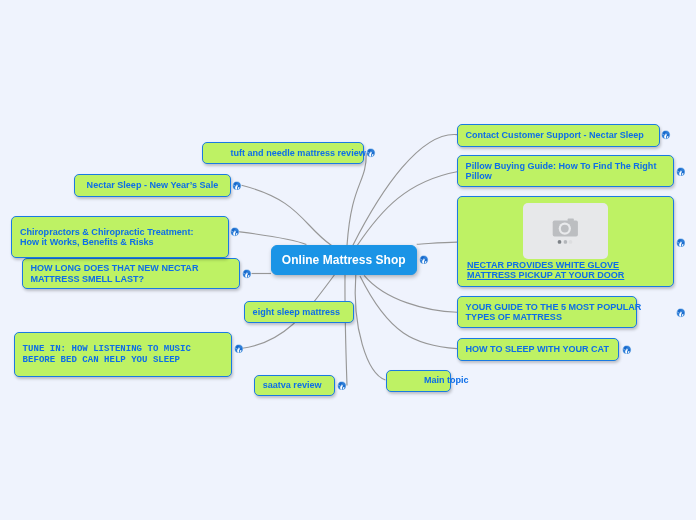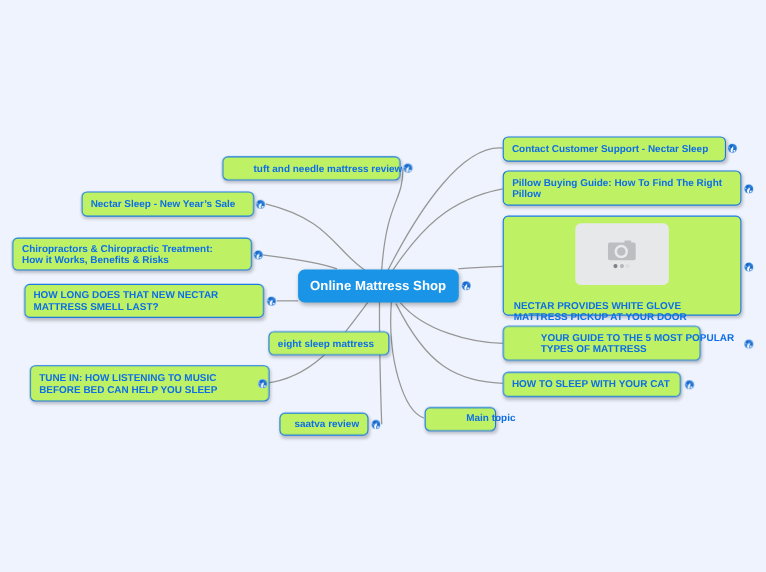--- a/index.html
+++ b/index.html
@@ -97,38 +97,38 @@
             <rect x="29.7" y="17.5" width="25.2" height="16.0" rx="1.8" fill="#bcbec1"></rect>
             <circle cx="41.8" cy="25.6" r="6.1" fill="#e9eaec"></circle>
             <circle cx="41.8" cy="25.6" r="3.9" fill="#bcbec1"></circle>
           </g>
           <g>
             <circle cx="36.5" cy="38.9" r="1.9" fill="#7d8287"></circle>
             <circle cx="42.4" cy="38.9" r="1.85" fill="#b4b7bb"></circle>
             <circle cx="47.5" cy="38.9" r="1.85" fill="#dddee0"></circle>
           </g>
         </svg></div>
-      <span class="label" style="display: block; margin-top: 14px;">NECTAR PROVIDES WHITE GLOVE<br>MATTRESS PICKUP AT YOUR DOOR</span>
+      <span class="label" style="display: block; margin-top: 1px; text-decoration: underline;">NECTAR PROVIDES WHITE GLOVE<br>MATTRESS PICKUP AT YOUR DOOR</span>
     </div>
     <div class="globe" style="left: 675.6px; top: 237.5px;">
       <svg viewBox="0 0 32 32" width="9.6" height="9.6">
         <circle cx="16" cy="16" r="14.8" fill="#a7c9ee"></circle>
         <circle cx="16" cy="16" r="12.8" fill="#2e7ed8"></circle>
         <g fill="#ffffff">
           <path d="M14.8 11.6c1.6-.4 3.2.8 3.9 2.3.6 1.4.3 3.1-.3 4.5-.6 1.4-1.8 2.6-1.9 4.1-.1 1.5.8 3 .5 4.4-.4 1.3-2 2.3-3.3 2-1.3-.4-1.9-1.9-2.3-3.1-.5-1.3-1-2.7-.9-4.1.1-1.6 1.2-3 1.6-4.5.4-1.5 0-3.2.7-4.5.4-.6 1-1 2-1.1z"></path>
           <path d="M22.2 19.2c1.1-.2 2.1.9 2.3 2 .2 1.2-.2 2.5-.8 3.5-.5.9-1.3 1.7-2.3 1.7-1 0-1.8-1-2-2-.1-1.1.4-2.1.7-3.1.4-1 .9-2 2.1-2.1z"></path>
           <path d="M7.1 9.5c1-.5 2.2.3 2.7 1.3.4 1-.1 2.2-.7 3.1-.5.8-1.3 1.7-2.3 1.7-1 0-1.7-1.1-1.8-2.1-.1-1.1.3-2.2 1-3 .3-.4.7-.7 1.1-1z"></path>
         </g>
         <g fill="#1668cc">
           <path d="M10.1 4.6c1.5-.7 2.6.9 4.1.9 1.3 0 2.6-1.3 3.6-.5.9.8.1 2.5-.6 3.5-.6.9-1.9 1.3-2.2 2.4-.3 1.1.8 2.2.5 3.3-.3 1.1-1.7 1.5-2.8 1.4-1-.1-1.8-1.1-2.8-1.4-1-.3-2.2.3-3.1-.2-.9-.5-1.5-1.7-1.3-2.7.2-1.1 1.5-1.7 2.1-2.7.6-1 .6-2.4 1.5-3.3.3-.3.6-.5 1-.7z"></path>
           <path d="M23.5 13.4c1.1-.3 2.2.8 2.5 1.9.3 1.1-.1 2.3-.6 3.3-.5 1-1.3 2-2.3 2.4-.9.4-2.1.2-2.7-.6-.6-.8-.4-2-.2-3 .2-1 .5-2 1.1-2.8.5-.6 1.3-1 2.2-1.2z"></path>
         </g>
       </svg>
     </div>
-    <div class="node" style="left: 457px; top: 295.8px; width: 180px; height: 32.7px; padding-left: 26px;">
+    <div class="node" style="left: 457px; top: 295.8px; width: 180px; height: 32.7px;">
       <span class="label">YOUR GUIDE TO THE 5 MOST POPULAR<br>TYPES OF MATTRESS</span>
     </div>
     <div class="globe" style="left: 675.6px; top: 308px;">
       <svg viewBox="0 0 32 32" width="9.6" height="9.6">
         <circle cx="16" cy="16" r="14.8" fill="#a7c9ee"></circle>
         <circle cx="16" cy="16" r="12.8" fill="#2e7ed8"></circle>
         <g fill="#ffffff">
           <path d="M14.8 11.6c1.6-.4 3.2.8 3.9 2.3.6 1.4.3 3.1-.3 4.5-.6 1.4-1.8 2.6-1.9 4.1-.1 1.5.8 3 .5 4.4-.4 1.3-2 2.3-3.3 2-1.3-.4-1.9-1.9-2.3-3.1-.5-1.3-1-2.7-.9-4.1.1-1.6 1.2-3 1.6-4.5.4-1.5 0-3.2.7-4.5.4-.6 1-1 2-1.1z"></path>
           <path d="M22.2 19.2c1.1-.2 2.1.9 2.3 2 .2 1.2-.2 2.5-.8 3.5-.5.9-1.3 1.7-2.3 1.7-1 0-1.8-1-2-2-.1-1.1.4-2.1.7-3.1.4-1 .9-2 2.1-2.1z"></path>
           <path d="M7.1 9.5c1-.5 2.2.3 2.7 1.3.4 1-.1 2.2-.7 3.1-.5.8-1.3 1.7-2.3 1.7-1 0-1.7-1.1-1.8-2.1-.1-1.1.3-2.2 1-3 .3-.4.7-.7 1.1-1z"></path>
@@ -153,42 +153,42 @@
         </g>
         <g fill="#1668cc">
           <path d="M10.1 4.6c1.5-.7 2.6.9 4.1.9 1.3 0 2.6-1.3 3.6-.5.9.8.1 2.5-.6 3.5-.6.9-1.9 1.3-2.2 2.4-.3 1.1.8 2.2.5 3.3-.3 1.1-1.7 1.5-2.8 1.4-1-.1-1.8-1.1-2.8-1.4-1-.3-2.2.3-3.1-.2-.9-.5-1.5-1.7-1.3-2.7.2-1.1 1.5-1.7 2.1-2.7.6-1 .6-2.4 1.5-3.3.3-.3.6-.5 1-.7z"></path>
           <path d="M23.5 13.4c1.1-.3 2.2.8 2.5 1.9.3 1.1-.1 2.3-.6 3.3-.5 1-1.3 2-2.3 2.4-.9.4-2.1.2-2.7-.6-.6-.8-.4-2-.2-3 .2-1 .5-2 1.1-2.8.5-.6 1.3-1 2.2-1.2z"></path>
         </g>
       </svg>
     </div>
     <div class="node" style="left: 386.3px; top: 369.5px; width: 64.3px; height: 22.2px; padding-left: 29px;">
       <span class="label">Main topic</span>
     </div>
-    <div class="node" style="left: 254.1px; top: 374.6px; width: 81px; height: 21.2px; justify-content: flex-end;">
+    <div class="node" style="left: 254.1px; top: 374.6px; width: 81px; height: 21.2px;">
       <span class="label">saatva review</span>
     </div>
     <div class="globe" style="left: 336.8px; top: 380.7px;">
       <svg viewBox="0 0 32 32" width="9.6" height="9.6">
         <circle cx="16" cy="16" r="14.8" fill="#a7c9ee"></circle>
         <circle cx="16" cy="16" r="12.8" fill="#2e7ed8"></circle>
         <g fill="#ffffff">
           <path d="M14.8 11.6c1.6-.4 3.2.8 3.9 2.3.6 1.4.3 3.1-.3 4.5-.6 1.4-1.8 2.6-1.9 4.1-.1 1.5.8 3 .5 4.4-.4 1.3-2 2.3-3.3 2-1.3-.4-1.9-1.9-2.3-3.1-.5-1.3-1-2.7-.9-4.1.1-1.6 1.2-3 1.6-4.5.4-1.5 0-3.2.7-4.5.4-.6 1-1 2-1.1z"></path>
           <path d="M22.2 19.2c1.1-.2 2.1.9 2.3 2 .2 1.2-.2 2.5-.8 3.5-.5.9-1.3 1.7-2.3 1.7-1 0-1.8-1-2-2-.1-1.1.4-2.1.7-3.1.4-1 .9-2 2.1-2.1z"></path>
           <path d="M7.1 9.5c1-.5 2.2.3 2.7 1.3.4 1-.1 2.2-.7 3.1-.5.8-1.3 1.7-2.3 1.7-1 0-1.7-1.1-1.8-2.1-.1-1.1.3-2.2 1-3 .3-.4.7-.7 1.1-1z"></path>
         </g>
         <g fill="#1668cc">
           <path d="M10.1 4.6c1.5-.7 2.6.9 4.1.9 1.3 0 2.6-1.3 3.6-.5.9.8.1 2.5-.6 3.5-.6.9-1.9 1.3-2.2 2.4-.3 1.1.8 2.2.5 3.3-.3 1.1-1.7 1.5-2.8 1.4-1-.1-1.8-1.1-2.8-1.4-1-.3-2.2.3-3.1-.2-.9-.5-1.5-1.7-1.3-2.7.2-1.1 1.5-1.7 2.1-2.7.6-1 .6-2.4 1.5-3.3.3-.3.6-.5 1-.7z"></path>
           <path d="M23.5 13.4c1.1-.3 2.2.8 2.5 1.9.3 1.1-.1 2.3-.6 3.3-.5 1-1.3 2-2.3 2.4-.9.4-2.1.2-2.7-.6-.6-.8-.4-2-.2-3 .2-1 .5-2 1.1-2.8.5-.6 1.3-1 2.2-1.2z"></path>
         </g>
       </svg>
     </div>
     <div class="node" style="left: 244px; top: 300.7px; width: 109.7px; height: 22.5px;">
       <span class="label">eight sleep mattress</span>
     </div>
-    <div class="node" style="left: 27px; top: 332.2px; width: 218.2px; height: 33px;">
+    <div class="node" style="left: 14px; top: 332.2px; width: 218.2px; height: 45px; font-family: Liberation Mono, monospace;">
       <span class="label">TUNE IN: HOW LISTENING TO MUSIC<br>BEFORE BED CAN HELP YOU SLEEP</span>
     </div>
     <div class="globe" style="left: 233.6px; top: 343.9px;">
       <svg viewBox="0 0 32 32" width="9.6" height="9.6">
         <circle cx="16" cy="16" r="14.8" fill="#a7c9ee"></circle>
         <circle cx="16" cy="16" r="12.8" fill="#2e7ed8"></circle>
         <g fill="#ffffff">
           <path d="M14.8 11.6c1.6-.4 3.2.8 3.9 2.3.6 1.4.3 3.1-.3 4.5-.6 1.4-1.8 2.6-1.9 4.1-.1 1.5.8 3 .5 4.4-.4 1.3-2 2.3-3.3 2-1.3-.4-1.9-1.9-2.3-3.1-.5-1.3-1-2.7-.9-4.1.1-1.6 1.2-3 1.6-4.5.4-1.5 0-3.2.7-4.5.4-.6 1-1 2-1.1z"></path>
           <path d="M22.2 19.2c1.1-.2 2.1.9 2.3 2 .2 1.2-.2 2.5-.8 3.5-.5.9-1.3 1.7-2.3 1.7-1 0-1.8-1-2-2-.1-1.1.4-2.1.7-3.1.4-1 .9-2 2.1-2.1z"></path>
           <path d="M7.1 9.5c1-.5 2.2.3 2.7 1.3.4 1-.1 2.2-.7 3.1-.5.8-1.3 1.7-2.3 1.7-1 0-1.7-1.1-1.8-2.1-.1-1.1.3-2.2 1-3 .3-.4.7-.7 1.1-1z"></path>
@@ -210,39 +210,39 @@
           <path d="M14.8 11.6c1.6-.4 3.2.8 3.9 2.3.6 1.4.3 3.1-.3 4.5-.6 1.4-1.8 2.6-1.9 4.1-.1 1.5.8 3 .5 4.4-.4 1.3-2 2.3-3.3 2-1.3-.4-1.9-1.9-2.3-3.1-.5-1.3-1-2.7-.9-4.1.1-1.6 1.2-3 1.6-4.5.4-1.5 0-3.2.7-4.5.4-.6 1-1 2-1.1z"></path>
           <path d="M22.2 19.2c1.1-.2 2.1.9 2.3 2 .2 1.2-.2 2.5-.8 3.5-.5.9-1.3 1.7-2.3 1.7-1 0-1.8-1-2-2-.1-1.1.4-2.1.7-3.1.4-1 .9-2 2.1-2.1z"></path>
           <path d="M7.1 9.5c1-.5 2.2.3 2.7 1.3.4 1-.1 2.2-.7 3.1-.5.8-1.3 1.7-2.3 1.7-1 0-1.7-1.1-1.8-2.1-.1-1.1.3-2.2 1-3 .3-.4.7-.7 1.1-1z"></path>
         </g>
         <g fill="#1668cc">
           <path d="M10.1 4.6c1.5-.7 2.6.9 4.1.9 1.3 0 2.6-1.3 3.6-.5.9.8.1 2.5-.6 3.5-.6.9-1.9 1.3-2.2 2.4-.3 1.1.8 2.2.5 3.3-.3 1.1-1.7 1.5-2.8 1.4-1-.1-1.8-1.1-2.8-1.4-1-.3-2.2.3-3.1-.2-.9-.5-1.5-1.7-1.3-2.7.2-1.1 1.5-1.7 2.1-2.7.6-1 .6-2.4 1.5-3.3.3-.3.6-.5 1-.7z"></path>
           <path d="M23.5 13.4c1.1-.3 2.2.8 2.5 1.9.3 1.1-.1 2.3-.6 3.3-.5 1-1.3 2-2.3 2.4-.9.4-2.1.2-2.7-.6-.6-.8-.4-2-.2-3 .2-1 .5-2 1.1-2.8.5-.6 1.3-1 2.2-1.2z"></path>
         </g>
       </svg>
     </div>
-    <div class="node" style="left: 11.4px; top: 216.3px; width: 217.8px; height: 30px;">
+    <div class="node" style="left: 11.4px; top: 216.3px; width: 217.8px; height: 42px;">
       <span class="label">Chiropractors &amp; Chiropractic Treatment:<br>How it Works, Benefits &amp; Risks</span>
     </div>
     <div class="globe" style="left: 230px; top: 227.2px;">
       <svg viewBox="0 0 32 32" width="9.6" height="9.6">
         <circle cx="16" cy="16" r="14.8" fill="#a7c9ee"></circle>
         <circle cx="16" cy="16" r="12.8" fill="#2e7ed8"></circle>
         <g fill="#ffffff">
           <path d="M14.8 11.6c1.6-.4 3.2.8 3.9 2.3.6 1.4.3 3.1-.3 4.5-.6 1.4-1.8 2.6-1.9 4.1-.1 1.5.8 3 .5 4.4-.4 1.3-2 2.3-3.3 2-1.3-.4-1.9-1.9-2.3-3.1-.5-1.3-1-2.7-.9-4.1.1-1.6 1.2-3 1.6-4.5.4-1.5 0-3.2.7-4.5.4-.6 1-1 2-1.1z"></path>
           <path d="M22.2 19.2c1.1-.2 2.1.9 2.3 2 .2 1.2-.2 2.5-.8 3.5-.5.9-1.3 1.7-2.3 1.7-1 0-1.8-1-2-2-.1-1.1.4-2.1.7-3.1.4-1 .9-2 2.1-2.1z"></path>
           <path d="M7.1 9.5c1-.5 2.2.3 2.7 1.3.4 1-.1 2.2-.7 3.1-.5.8-1.3 1.7-2.3 1.7-1 0-1.7-1.1-1.8-2.1-.1-1.1.3-2.2 1-3 .3-.4.7-.7 1.1-1z"></path>
         </g>
         <g fill="#1668cc">
           <path d="M10.1 4.6c1.5-.7 2.6.9 4.1.9 1.3 0 2.6-1.3 3.6-.5.9.8.1 2.5-.6 3.5-.6.9-1.9 1.3-2.2 2.4-.3 1.1.8 2.2.5 3.3-.3 1.1-1.7 1.5-2.8 1.4-1-.1-1.8-1.1-2.8-1.4-1-.3-2.2.3-3.1-.2-.9-.5-1.5-1.7-1.3-2.7.2-1.1 1.5-1.7 2.1-2.7.6-1 .6-2.4 1.5-3.3.3-.3.6-.5 1-.7z"></path>
           <path d="M23.5 13.4c1.1-.3 2.2.8 2.5 1.9.3 1.1-.1 2.3-.6 3.3-.5 1-1.3 2-2.3 2.4-.9.4-2.1.2-2.7-.6-.6-.8-.4-2-.2-3 .2-1 .5-2 1.1-2.8.5-.6 1.3-1 2.2-1.2z"></path>
         </g>
       </svg>
     </div>
-    <div class="node" style="left: 73.8px; top: 173.5px; width: 157.2px; height: 23.1px;">
+    <div class="node" style="left: 73.8px; top: 173.5px; width: 157.2px; height: 23.1px; justify-content: center;">
       <span class="label">Nectar Sleep - New Year’s Sale</span>
     </div>
     <div class="globe" style="left: 232.3px; top: 180.8px;">
       <svg viewBox="0 0 32 32" width="9.6" height="9.6">
         <circle cx="16" cy="16" r="14.8" fill="#a7c9ee"></circle>
         <circle cx="16" cy="16" r="12.8" fill="#2e7ed8"></circle>
         <g fill="#ffffff">
           <path d="M14.8 11.6c1.6-.4 3.2.8 3.9 2.3.6 1.4.3 3.1-.3 4.5-.6 1.4-1.8 2.6-1.9 4.1-.1 1.5.8 3 .5 4.4-.4 1.3-2 2.3-3.3 2-1.3-.4-1.9-1.9-2.3-3.1-.5-1.3-1-2.7-.9-4.1.1-1.6 1.2-3 1.6-4.5.4-1.5 0-3.2.7-4.5.4-.6 1-1 2-1.1z"></path>
           <path d="M22.2 19.2c1.1-.2 2.1.9 2.3 2 .2 1.2-.2 2.5-.8 3.5-.5.9-1.3 1.7-2.3 1.7-1 0-1.8-1-2-2-.1-1.1.4-2.1.7-3.1.4-1 .9-2 2.1-2.1z"></path>
           <path d="M7.1 9.5c1-.5 2.2.3 2.7 1.3.4 1-.1 2.2-.7 3.1-.5.8-1.3 1.7-2.3 1.7-1 0-1.7-1.1-1.8-2.1-.1-1.1.3-2.2 1-3 .3-.4.7-.7 1.1-1z"></path>

